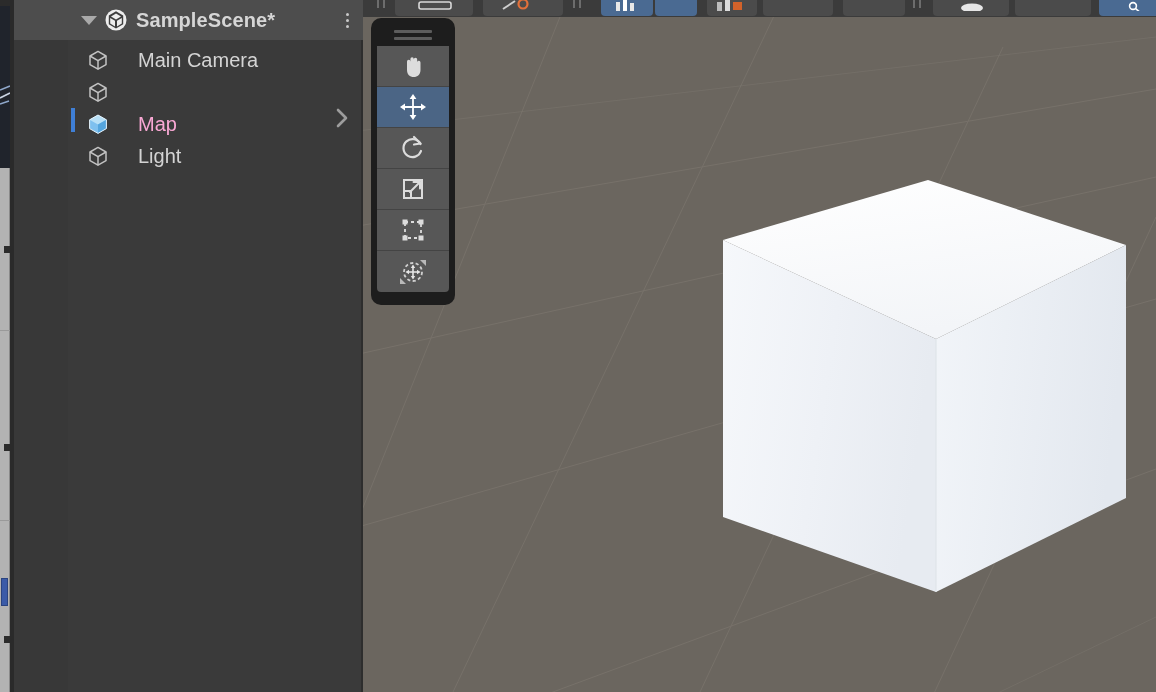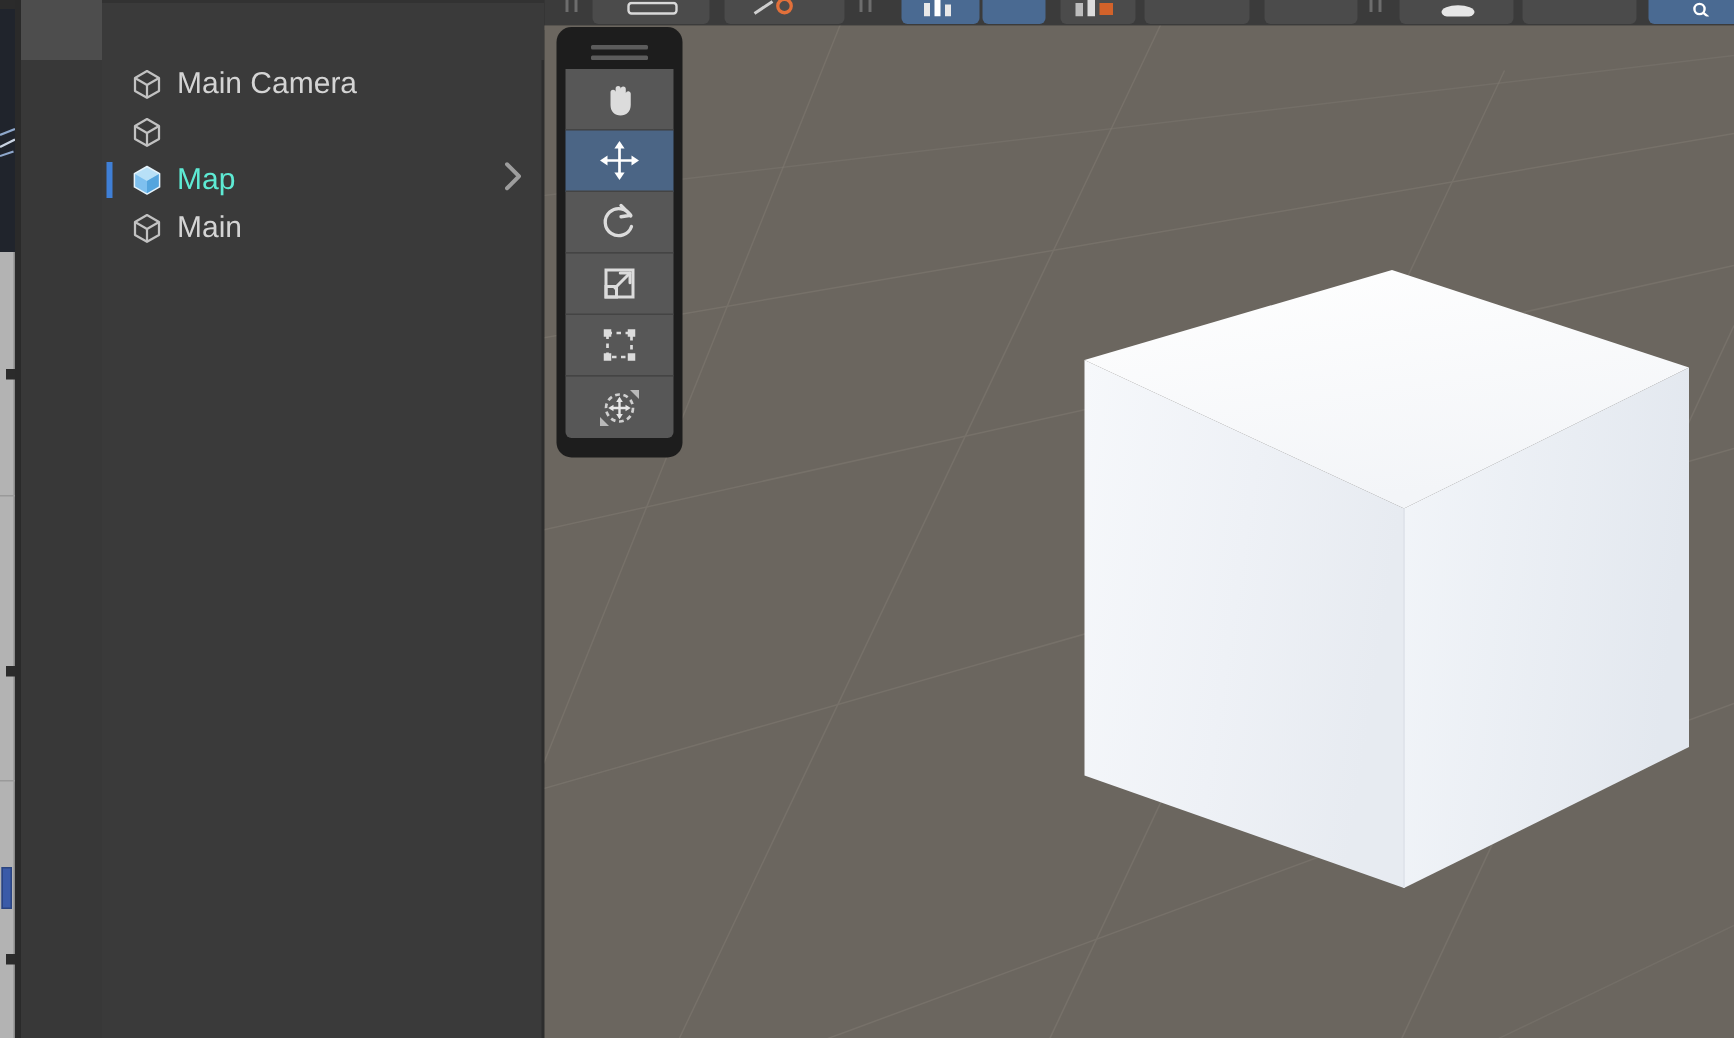--- a/index.html
+++ b/index.html
@@ -82,28 +82,29 @@
     margin-left:8px; letter-spacing:0.1px; white-space:nowrap;
   }
   .kebab {
     margin-left:auto; margin-right:14px;
     display:flex; flex-direction:column; gap:3px; align-items:center;
   }
   .kebab i { width:3px; height:3px; border-radius:50%; background:#c9c9c9; display:block; }
 
   .hier-list { position:absolute; left:54px; top:40px; right:0; bottom:0; }
   .hier-row {
-    position:relative; height:32px; display:flex; align-items:center;
+    position:relative; height:32px; display:flex; align-items:flex-end;
     padding-left:18px;
+    gap:20px;
   }
   .hier-row .go-icon { width:24px; height:24px; flex:0 0 auto; }
   .hier-row .row-label {
     font-size:20px; color:#d4d4d4; margin-left:8px; white-space:nowrap;
   }
-  .hier-row.selected .row-label { color:#5eead4; }
+  .hier-row.selected .row-label { color:#f9a8d4; }
   .sel-marker {
     position:absolute; left:3px; top:4px; width:4px; height:24px;
     background:#3f7fd6;
   }
   .row-chevron {
     position:absolute; right:14px; top:50%; transform:translateY(-50%);
   }
   .hier-right-edge {
     position:absolute; right:0; top:40px; width:2px; bottom:0;
     background:#2d2d2d;
@@ -183,20 +184,42 @@
   <div class="fl-blue"></div>
 
   <div class="left-gutter"></div>
 
   <div class="hierarchy">
     <div class="hier-rail">
       <div class="hier-rail-hdr"></div>
     </div>
     <div class="hier-header-topline"></div>
 
+    <div class="hier-header">
+      <span class="collapse-tri">
+        <svg width="18" height="12" viewBox="0 0 18 12">
+          <polygon points="1,2 17,2 9,11" fill="#a9a9a9"></polygon>
+        </svg>
+      </span>
+      <span class="unity-logo">
+        <svg width="24" height="24" viewBox="0 0 24 24">
+          <circle cx="12" cy="12" r="10.5" fill="#ededed"></circle>
+          <path d="M12 3.2 L19.2 7.4 L19.2 16.2 L12 20.4 L4.8 16.2 L4.8 7.4 Z" fill="#3d3d3d"></path>
+          <path d="M12 5.6 L17 8.5 L12 11.4 L7 8.5 Z" fill="#ededed"></path>
+          <path d="M6.2 10 L11 12.8 L11 18.4 L6.2 15.6 Z" fill="#ededed"></path>
+          <path d="M17.8 10 L17.8 15.6 L13 18.4 L13 12.8 Z" fill="#ededed"></path>
+        </svg>
+      </span>
+      <span class="scene-title">SampleScene*</span>
+      <span class="kebab">
+        <i></i>
+          <i></i>
+          <i></i>
+      </span>
+    </div>
 
     <div class="hier-list">
 
       <div class="hier-row">
         <span class="go-icon">
           <svg width="24" height="24" viewBox="0 0 24 24">
             <path d="M12 3.4 L20 8 L20 16.6 L12 21.2 L4 16.6 L4 8 Z" fill="none" stroke="#c2c2c2" stroke-width="1.5" stroke-linejoin="round"></path>
             <path d="M4 8 L12 12.6 L20 8" fill="none" stroke="#c2c2c2" stroke-width="1.5" stroke-linejoin="round"></path>
             <path d="M12 12.6 L12 21.2" fill="none" stroke="#c2c2c2" stroke-width="1.5"></path>
           </svg>
@@ -233,21 +256,21 @@
       </div>
 
       <div class="hier-row">
         <span class="go-icon">
           <svg width="24" height="24" viewBox="0 0 24 24">
             <path d="M12 3.4 L20 8 L20 16.6 L12 21.2 L4 16.6 L4 8 Z" fill="none" stroke="#c2c2c2" stroke-width="1.5" stroke-linejoin="round"></path>
             <path d="M4 8 L12 12.6 L20 8" fill="none" stroke="#c2c2c2" stroke-width="1.5" stroke-linejoin="round"></path>
             <path d="M12 12.6 L12 21.2" fill="none" stroke="#c2c2c2" stroke-width="1.5"></path>
           </svg>
         </span>
-        <span class="row-label">Main</span>
+        <span class="row-label">Light</span>
       </div>
 
     </div>
     <div class="hier-right-edge"></div>
   </div>
 
   <div class="topbar">
     <div class="tb-sep" style="left:14px;"></div>
     <div class="tb-sep" style="left:20px;"></div>
 

